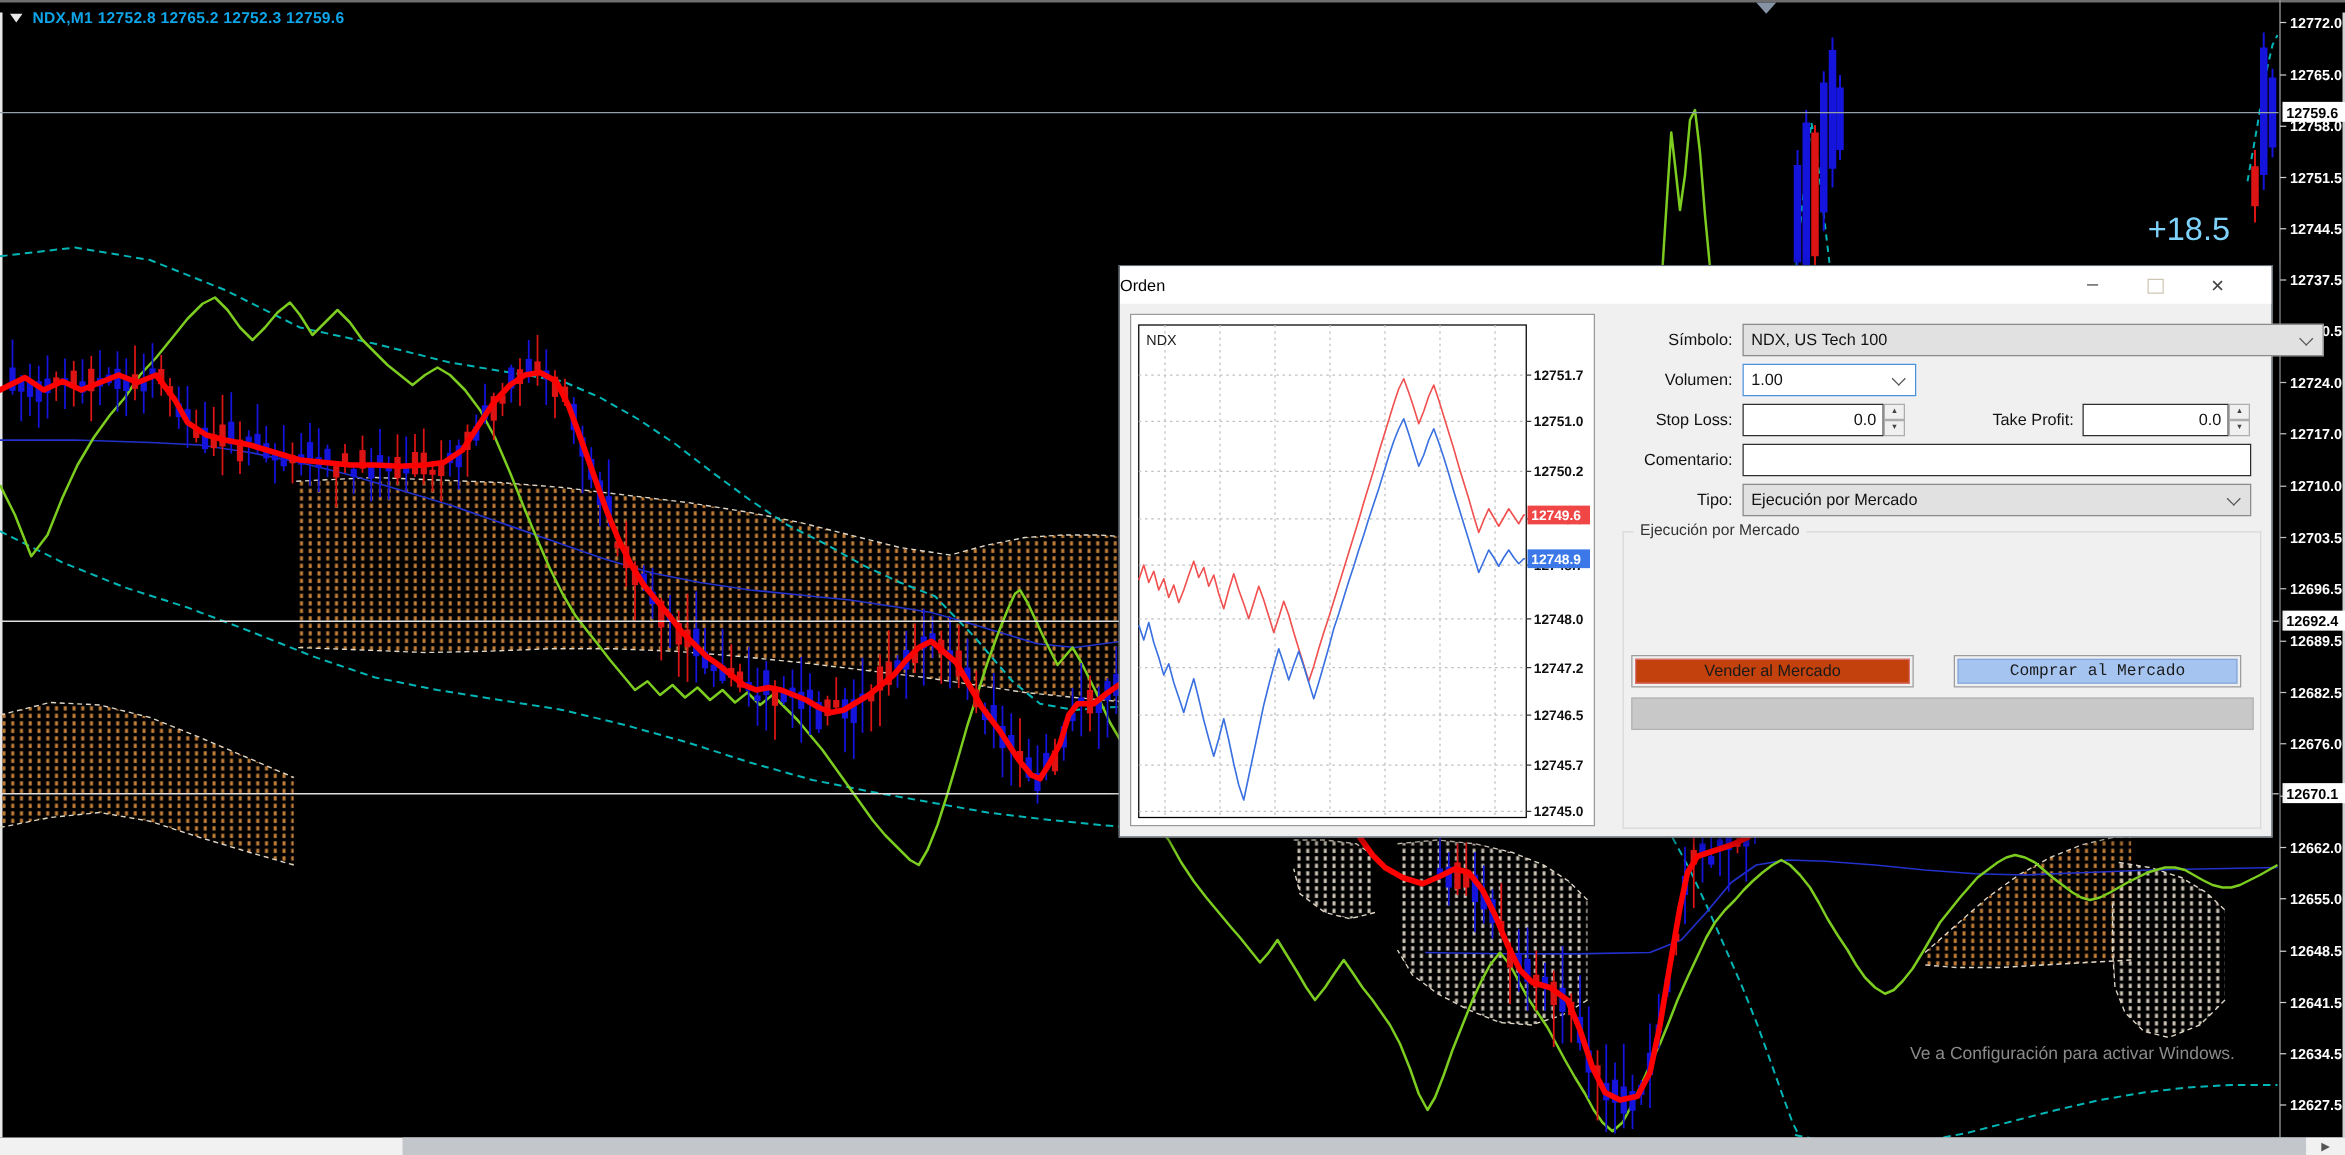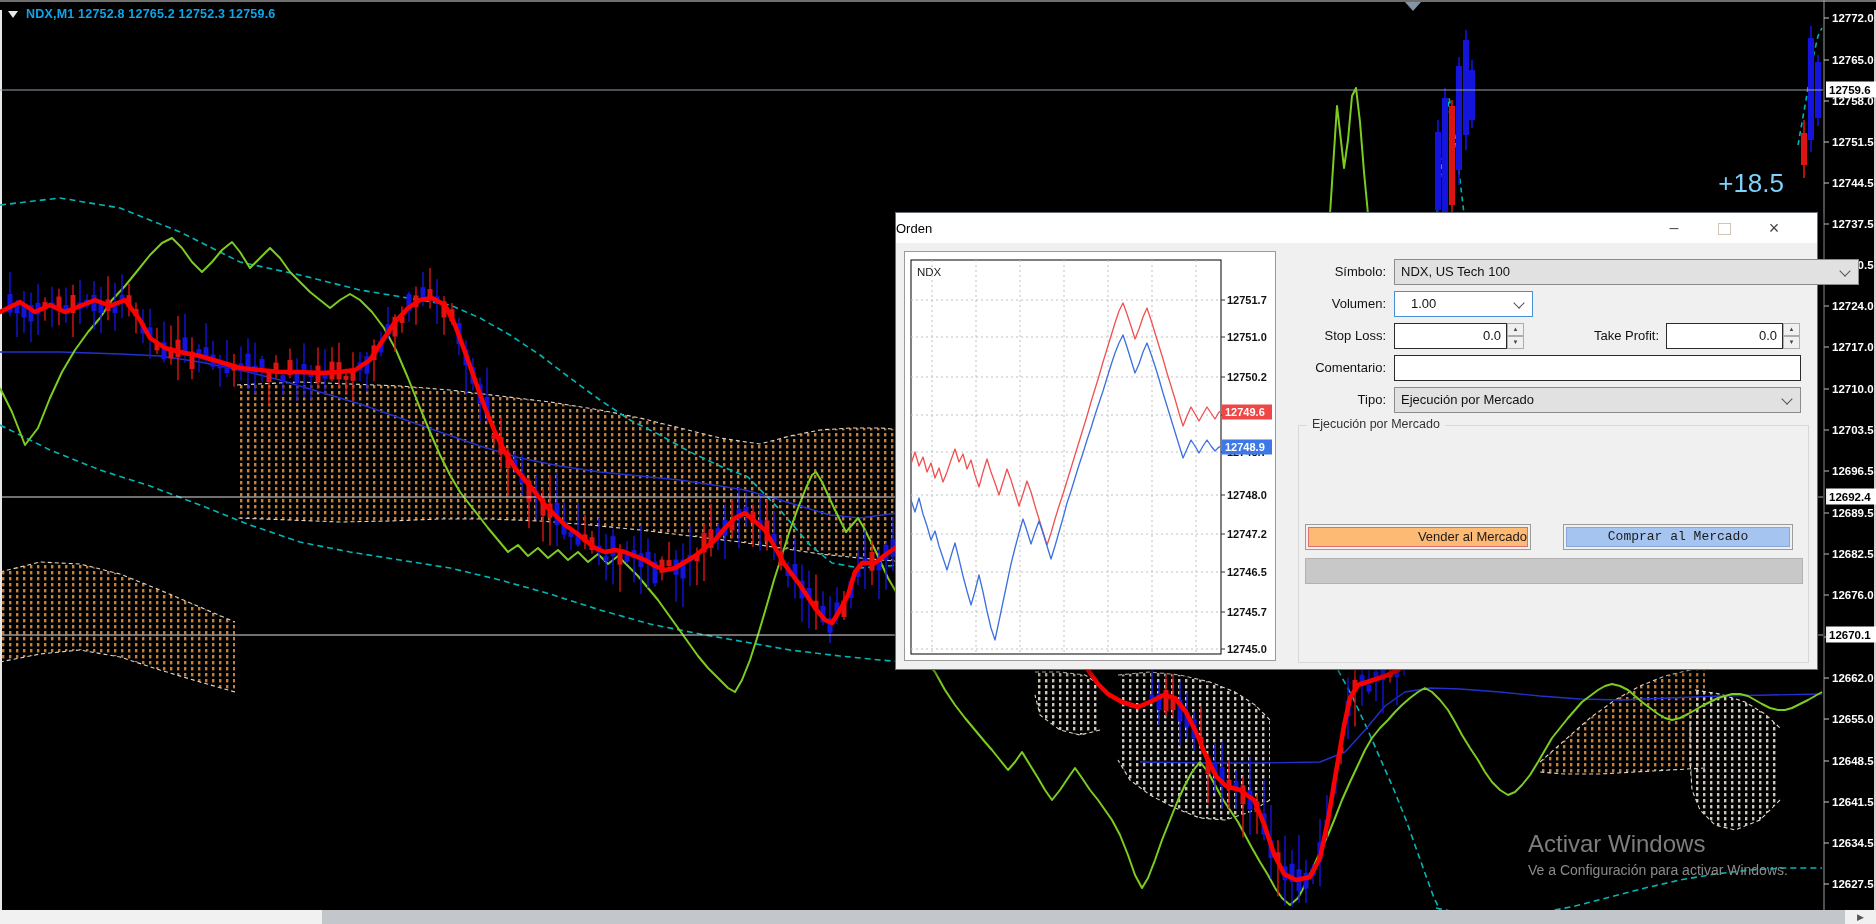--- a/index.html
+++ b/index.html
@@ -29,34 +29,34 @@
   #btn-max{left:807px;}
   #btn-max .sq{display:inline-block;width:11px;height:10px;border:1px solid #cfc5b5;margin-top:10px;}
   #btn-close{left:857px;color:#444;font-size:18px;}
   
   #mini-panel{position:absolute;left:8px;top:38px;width:370px;height:408px;background:#fff;border:1px solid #9a9a9a;}
   
   .flabel{position:absolute;width:88px;text-align:right;color:#111;}
   .lab-left{left:402px;}
   .field{position:absolute;box-sizing:border-box;height:26px;line-height:24px;}
   .combo-gray{background:#e1e1e1;border:1px solid #8c8c8c;padding-left:6px;}
-  .combo-white{background:#fff;border:1px solid #4a90d9;padding-left:16px;}
+  .combo-white{background:#fff;border:1px solid #4a90d9;padding-left:6px;}
   .inp-dark{background:#fff;border:1px solid #2b2b2b;text-align:right;padding-right:5px;}
   .chev{position:absolute;right:9px;top:7px;width:7px;height:7px;border-right:1.6px solid #555;border-bottom:1.6px solid #555;transform:rotate(45deg);}
   .spin{position:absolute;width:17px;height:26px;box-sizing:border-box;}
   .spin div{box-sizing:border-box;width:17px;height:13px;background:#f0f0f0;border:1px solid #adadad;
     font-size:6px;line-height:11px;text-align:center;color:#444;}
   
   #groupbox{position:absolute;left:402px;top:212px;width:509px;height:236px;border:1px solid #d8d8d8;}
   #group-label{position:absolute;left:8px;top:-9px;background:#f0f0f0;padding:0 5px;font-size:12.5px;color:#333;}
   #big-price{position:absolute;left:0;top:36px;width:100%;text-align:center;font-size:31px;color:#141414;letter-spacing:.5px;}
   .mbtn{position:absolute;top:98px;height:26px;box-sizing:border-box;border:1px solid #9c9c9c;background:#f0f0f0;padding:2px;}
   .mbtn .fill{width:100%;height:100%;box-sizing:border-box;text-align:center;line-height:18px;font-size:13px;color:#1a1a1a;}
   #btn-sell{left:6px;width:226px;}
-  #btn-sell .fill{background:#fdba74;border:1px solid #da7070;text-align:right;}
+  #btn-sell .fill{background:#c2410c;border:1px solid #da7070;}
   #btn-buy{left:264px;width:230px;font-family:Liberation Mono, monospace;}
   #btn-buy .fill{background:#a6c4f0;border:1px solid #87a7d8;}
   #progress{position:absolute;left:6px;top:132px;width:498px;height:26px;background:#c8c8c8;border:1px solid #b2b2b2;box-sizing:border-box;}
   #warning{position:absolute;left:12px;top:176px;width:486px;text-align:center;font-size:12.5px;line-height:17px;color:#1a1a1a;}
 </style>
 </head>
 <body>
 
 <div id="screen">
   <div class="edge" style="left:0;top:0;width:1876px;height:2px;"></div>
@@ -516,21 +516,20 @@
       </g>
     </svg>
 
   <div id="ohlc">
     <span class="tri"></span><span>NDX,M1  12752.8 12765.2 12752.3 12759.6</span>
   </div>
   <div id="profit">+18.5</div>
   <div id="shift-tri"></div>
 
   <div id="watermark">
-    <div class="wm-title">Activar Windows</div>
     <div class="wm-sub">Ve a Configuración para activar Windows.</div>
   </div>
 
   <div id="hscroll">
     <div class="thumb"></div>
     <div class="arrow">▶</div>
   </div>
 
   <div id="dialog">
     <div id="titlebar">

